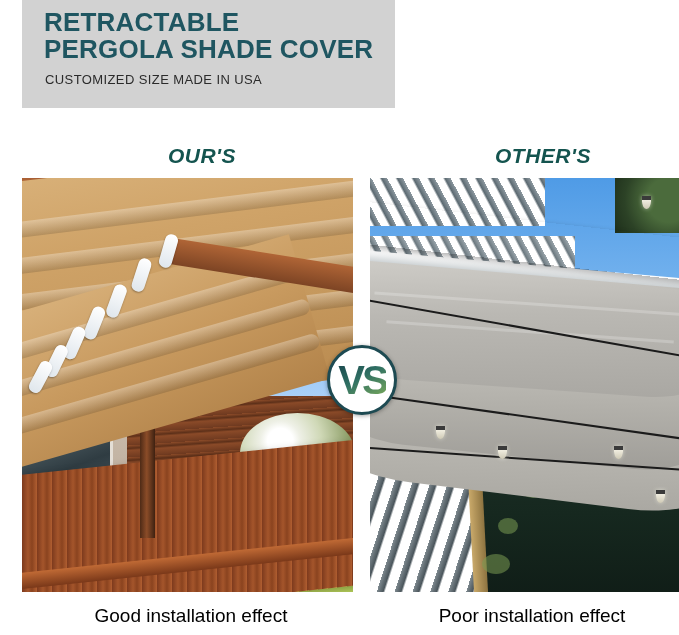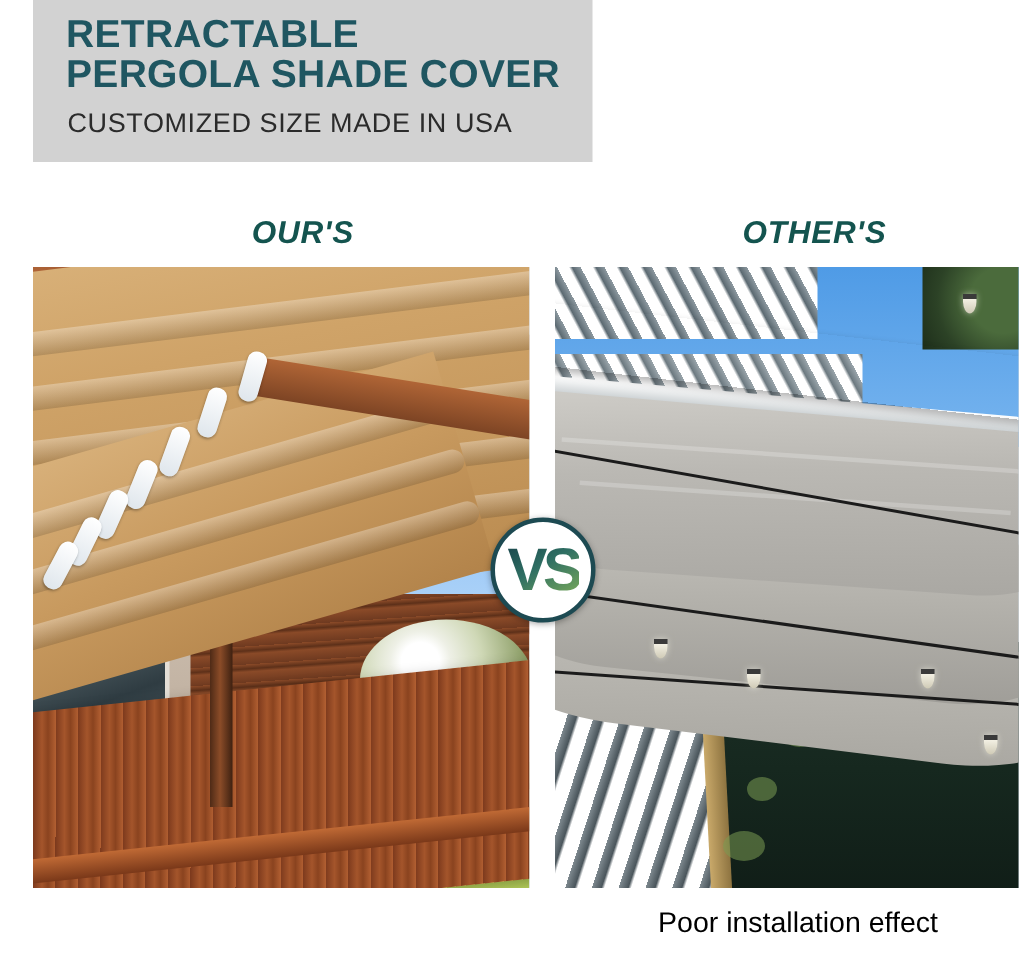--- a/index.html
+++ b/index.html
@@ -6,21 +6,21 @@
   body{width:679px;height:635px;overflow:hidden;
        font-family:"Liberation Sans","DejaVu Sans",sans-serif;}
   .page{position:relative;width:679px;height:635px;background:#ffffff;margin-left:22px;}
 
   
   .banner{position:absolute;left:0;top:0;width:373px;height:108px;background:#d2d2d2;}
   .banner-title{position:absolute;left:22px;top:9px;width:345px;
       color:#1f5661;font-size:26px;font-weight:bold;line-height:27px;
       letter-spacing:.2px;white-space:pre-line;}
   .banner-sub{position:absolute;left:23px;top:72px;
-      color:#2b2b2b;font-size:18px;font-weight:normal;letter-spacing:.4px;}
+      color:#2b2b2b;font-size:13px;font-weight:normal;letter-spacing:.4px;}
 
   
   .col-head{position:absolute;top:142px;height:28px;line-height:28px;
       color:#14544f;font-size:21px;font-weight:bold;font-style:italic;
       text-align:center;letter-spacing:.5px;padding-left:11px;}
   .col-head.left{left:0;width:338px;}
   .col-head.right{left:341px;width:338px;}
 
   
   .photo{position:absolute;top:178px;width:331px;height:414px;overflow:hidden;
@@ -225,15 +225,16 @@
     <span class="bulb" style="left:128px;top:268px;"></span>
     <span class="bulb" style="left:244px;top:268px;"></span>
     <span class="bulb" style="left:286px;top:312px;"></span>
     <span class="bulb" style="left:272px;top:18px;"></span>
   </div>
 
   <div class="vs">
     <span>VS</span>
   </div>
 
+  <div class="caption left">Good installation effect</div>
   <div class="caption right">Poor installation effect</div>
 
 </div>
 
 </body></html>

